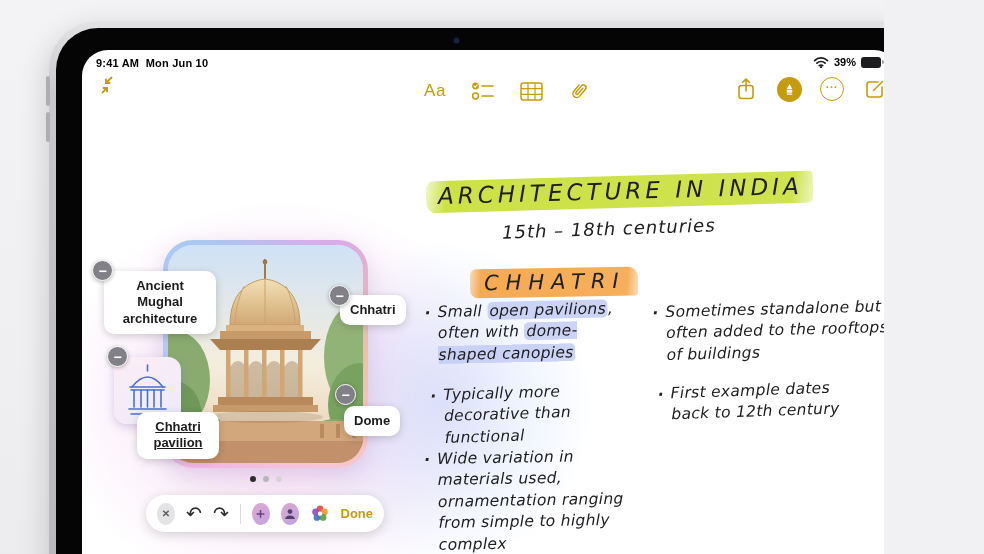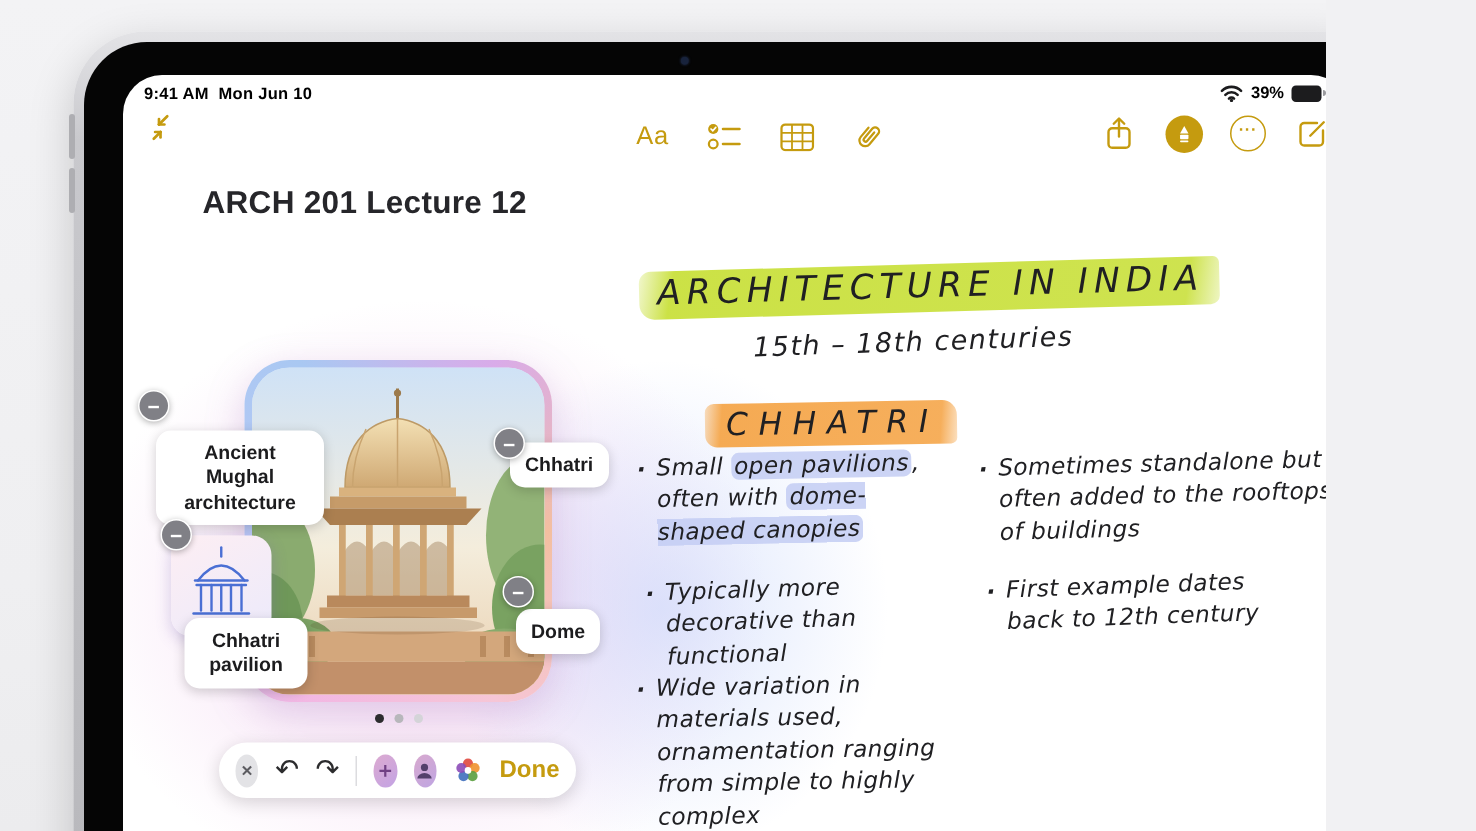--- a/index.html
+++ b/index.html
@@ -61,51 +61,51 @@
                 background:conic-gradient(from 210deg at 50% 50%, #f2b7e3, #b9c8f6, #a9c8f2, #d9abe9, #f3bfa0, #f6c6d6, #f2b7e3);
                 box-shadow:0 8px 24px rgba(180,140,200,.35); }
   .photo-inner { width:100%; height:100%; border-radius:25px; overflow:hidden; background:linear-gradient(180deg,#d8e8f8 0%,#f3ecde 55%,#e7cdae 100%); }
 
   
   .tag { position:absolute; background:#ffffff; border-radius:10px; box-shadow:0 2px 8px rgba(0,0,0,.18);
          font-size:13px; font-weight:bold; color:#1c1c1e; text-align:center; padding:7px 10px; line-height:1.25; }
   .badge { position:absolute; width:21px; height:21px; border-radius:50%; background:#808086; border:1.5px solid #fff;
            color:#fff; display:flex; align-items:center; justify-content:center; font-size:14px; font-weight:bold;
            box-shadow:0 1px 4px rgba(0,0,0,.3); z-index:5; }
-  .tag-mughal { left:22px; top:221px; width:112px;margin-top:16px; }
+  .tag-mughal { left:22px; top:221px; width:112px; }
   .badge-mughal { left:10px; top:210px; }
   .tag-column { left:258px; top:245px; }
   .badge-column { left:247px; top:235px; }
   .tag-dome { left:262px; top:356px; }
   .badge-dome { left:253px; top:334px; }
   .sketch-card { position:absolute; left:32px; top:307px; width:67px; height:67px; border-radius:13px;
                  background:linear-gradient(150deg,#fdeef3 0%, #eceafb 100%); box-shadow:0 3px 10px rgba(120,100,180,.3); }
   .badge-sketch { left:25px; top:296px; }
-  .tag-chhatri { left:41px; top:362px; width:82px; }
+  .tag-chhatri { left:55px; top:362px; width:82px;text-decoration:underline; }
 
   
   .pager { position:absolute; left:168px; top:426px; display:flex; gap:7px; }
   .pdot { width:6px; height:6px; border-radius:50%; }
   .pdot.d1 { background:#2c2c2e; }
   .pdot.d2 { background:#b7b7bb; }
   .pdot.d3 { background:#d4d4d8; }
 
   
   .markup-bar { position:absolute; left:64px; top:445px; width:238px; height:37px; border-radius:19px; background:#ffffff;
                 box-shadow:0 3px 12px rgba(0,0,0,.16); display:flex; align-items:center; padding:0 11px; gap:11px; }
   .close-chip { width:22px; height:22px; border-radius:50%; background:#e3e3e6; color:#5c5c61; display:flex; align-items:center;
                 justify-content:center; font-size:10px; font-weight:bold; }
   .arrow-glyph { font-size:19px; color:#2c2c2e; line-height:1; font-family:"DejaVu Sans", sans-serif; }
   .bar-div { width:1px; height:20px; background:#dcdcdf; }
   .plus-chip { width:22px; height:22px; border-radius:50%; background:linear-gradient(140deg,#dcaad0,#c3a3e4); color:#703f84;
                display:flex; align-items:center; justify-content:center; font-size:14px; font-weight:bold; }
   .person-chip { width:22px; height:22px; border-radius:50%; background:linear-gradient(140deg,#d8a9ce,#bfa5e2);
                  display:flex; align-items:center; justify-content:center; }
   .flower-chip { width:22px; height:22px; display:flex; align-items:center; justify-content:center; }
-  .done-label { font-size:16px; font-weight:bold; color:#c59b0f; }
+  .done-label { font-size:13px; font-weight:bold; color:#c59b0f; }
 
   svg { display:block; }
 </style>
 </head>
 <body>
 
 <div class="stage">
 
   <div class="edge"></div>
   <div class="vol-btn" style="top:76px;"></div>
@@ -203,21 +203,20 @@
         <span>···</span>
       </div>
       <div class="tb-btn">
         <svg width="22" height="22" viewBox="0 0 22 22">
           <path d="M14 4 H5.5 A2.5 2.5 0 0 0 3 6.5 v10 A2.5 2.5 0 0 0 5.5 19 h10 a2.5 2.5 0 0 0 2.5 -2.5 V9" fill="none" stroke="#c59b0f" stroke-width="1.6" stroke-linecap="round"></path>
           <line x1="9.5" y1="12.5" x2="18.5" y2="3.5" stroke="#c59b0f" stroke-width="1.6" stroke-linecap="round"></line>
         </svg>
       </div>
     </div>
 
-    <div class="note-title">ARCH 201 Lecture 12</div>
 
     <div class="hw hw-heading">
       <span class="hl-green">ARCHITECTURE IN INDIA</span>
     </div>
     <div class="hw hw-sub">15th – 18th centuries</div>
     <div class="hw hw-section">
       <span class="hl-orange">CHHATRI</span>
     </div>
 
     <div class="hw bullet b1">

